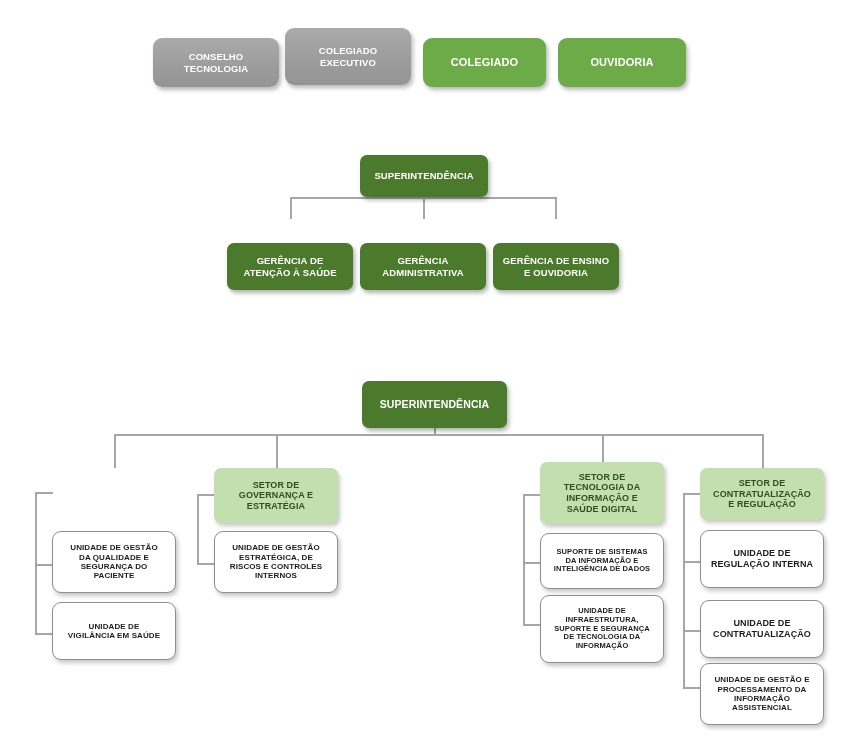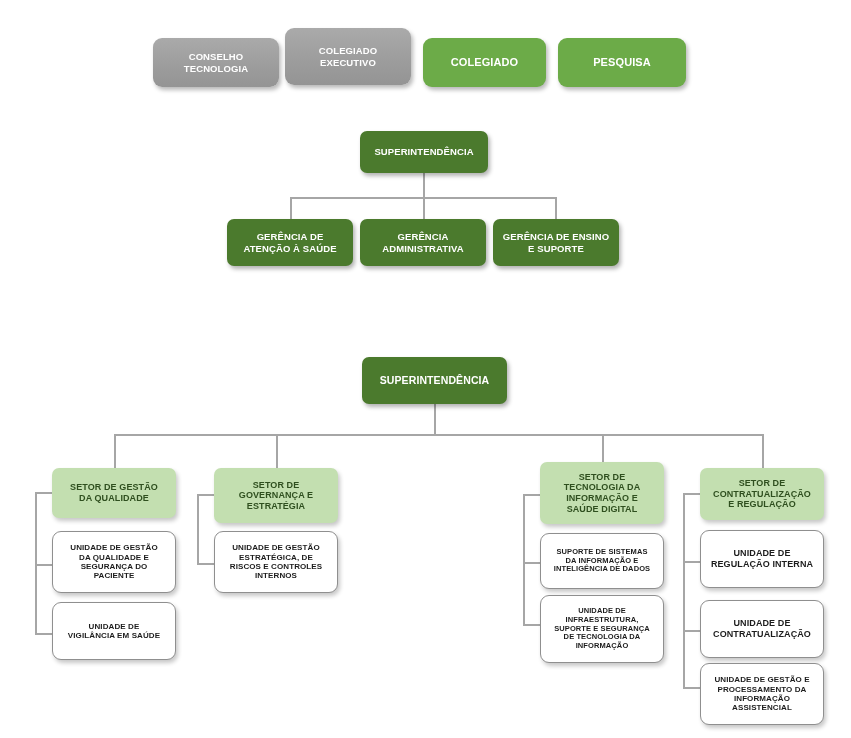--- a/index.html
+++ b/index.html
@@ -51,20 +51,21 @@
     font-weight: bold;
     box-shadow: 2px 3px 4px rgba(0,0,0,0.28);
   }
 
   .node.darkgreen {
     background: #4b7a2d;
     color: #ffffff;
     border-radius: 7px;
     font-weight: bold;
     box-shadow: 2px 3px 4px rgba(0,0,0,0.30);
+    margin-top: 24px;
   }
 
   .node.lightgreen {
     background: #c3dfb0;
     color: #2f4f1f;
     border-radius: 7px;
     font-weight: bold;
     box-shadow: 2px 3px 4px rgba(0,0,0,0.22);
   }
 
@@ -96,54 +97,52 @@
   <div class="chart-section">
 
     <div class="node gray" style="left:153px; top:38px; width:126px; height:49px; font-size:9.5px;">CONSELHO
 TECNOLOGIA</div>
 
     <div class="node gray" style="left:285px; top:28px; width:126px; height:57px; font-size:9.5px;">COLEGIADO
 EXECUTIVO</div>
 
     <div class="node green" style="left:423px; top:38px; width:123px; height:49px; font-size:11px;">COLEGIADO</div>
 
-    <div class="node green" style="left:558px; top:38px; width:128px; height:49px; font-size:11px;">PESQUISA</div>
+    <div class="node green" style="left:558px; top:38px; width:128px; height:49px; font-size:11px;">OUVIDORIA</div>
 
     <div class="node darkgreen" style="left:360px; top:131px; width:128px; height:42px; font-size:9.5px;">SUPERINTENDÊNCIA</div>
 
     <div class="line v" style="left:423px; top:173px; height:25px;"></div>
     <div class="line h" style="left:290px; top:197px; width:267px;"></div>
     <div class="line v" style="left:290px; top:197px; height:22px;"></div>
     <div class="line v" style="left:423px; top:197px; height:22px;"></div>
     <div class="line v" style="left:555px; top:197px; height:22px;"></div>
 
     <div class="node darkgreen" style="left:227px; top:219px; width:126px; height:47px; font-size:9.5px;">GERÊNCIA DE
 ATENÇÃO À SAÚDE</div>
 
     <div class="node darkgreen" style="left:360px; top:219px; width:126px; height:47px; font-size:9.5px;">GERÊNCIA
 ADMINISTRATIVA</div>
 
     <div class="node darkgreen" style="left:493px; top:219px; width:126px; height:47px; font-size:9.5px;">GERÊNCIA DE ENSINO
-E SUPORTE</div>
+E OUVIDORIA</div>
   </div>
 
   <div class="chart-section">
 
     <div class="node darkgreen" style="left:362px; top:357px; width:145px; height:47px; font-size:10.5px;">SUPERINTENDÊNCIA</div>
 
     <div class="line v" style="left:434px; top:404px; height:31px;"></div>
     <div class="line h" style="left:114px; top:434px; width:650px;"></div>
 
     <div class="line v" style="left:114px; top:434px; height:34px;"></div>
     <div class="line v" style="left:276px; top:434px; height:34px;"></div>
     <div class="line v" style="left:602px; top:434px; height:34px;"></div>
     <div class="line v" style="left:762px; top:434px; height:34px;"></div>
 
-    <div class="node lightgreen" style="left:52px; top:468px; width:124px; height:50px; font-size:9px;">SETOR DE GESTÃO
-DA QUALIDADE</div>
 
     <div class="line v" style="left:35px; top:492px; height:142px;"></div>
     <div class="line h" style="left:35px; top:492px; width:18px;"></div>
     <div class="line h" style="left:35px; top:564px; width:18px;"></div>
     <div class="line h" style="left:35px; top:633px; width:18px;"></div>
 
     <div class="node white" style="left:52px; top:531px; width:124px; height:62px; font-size:8px;">UNIDADE DE GESTÃO
 DA QUALIDADE E
 SEGURANÇA DO
 PACIENTE</div>

